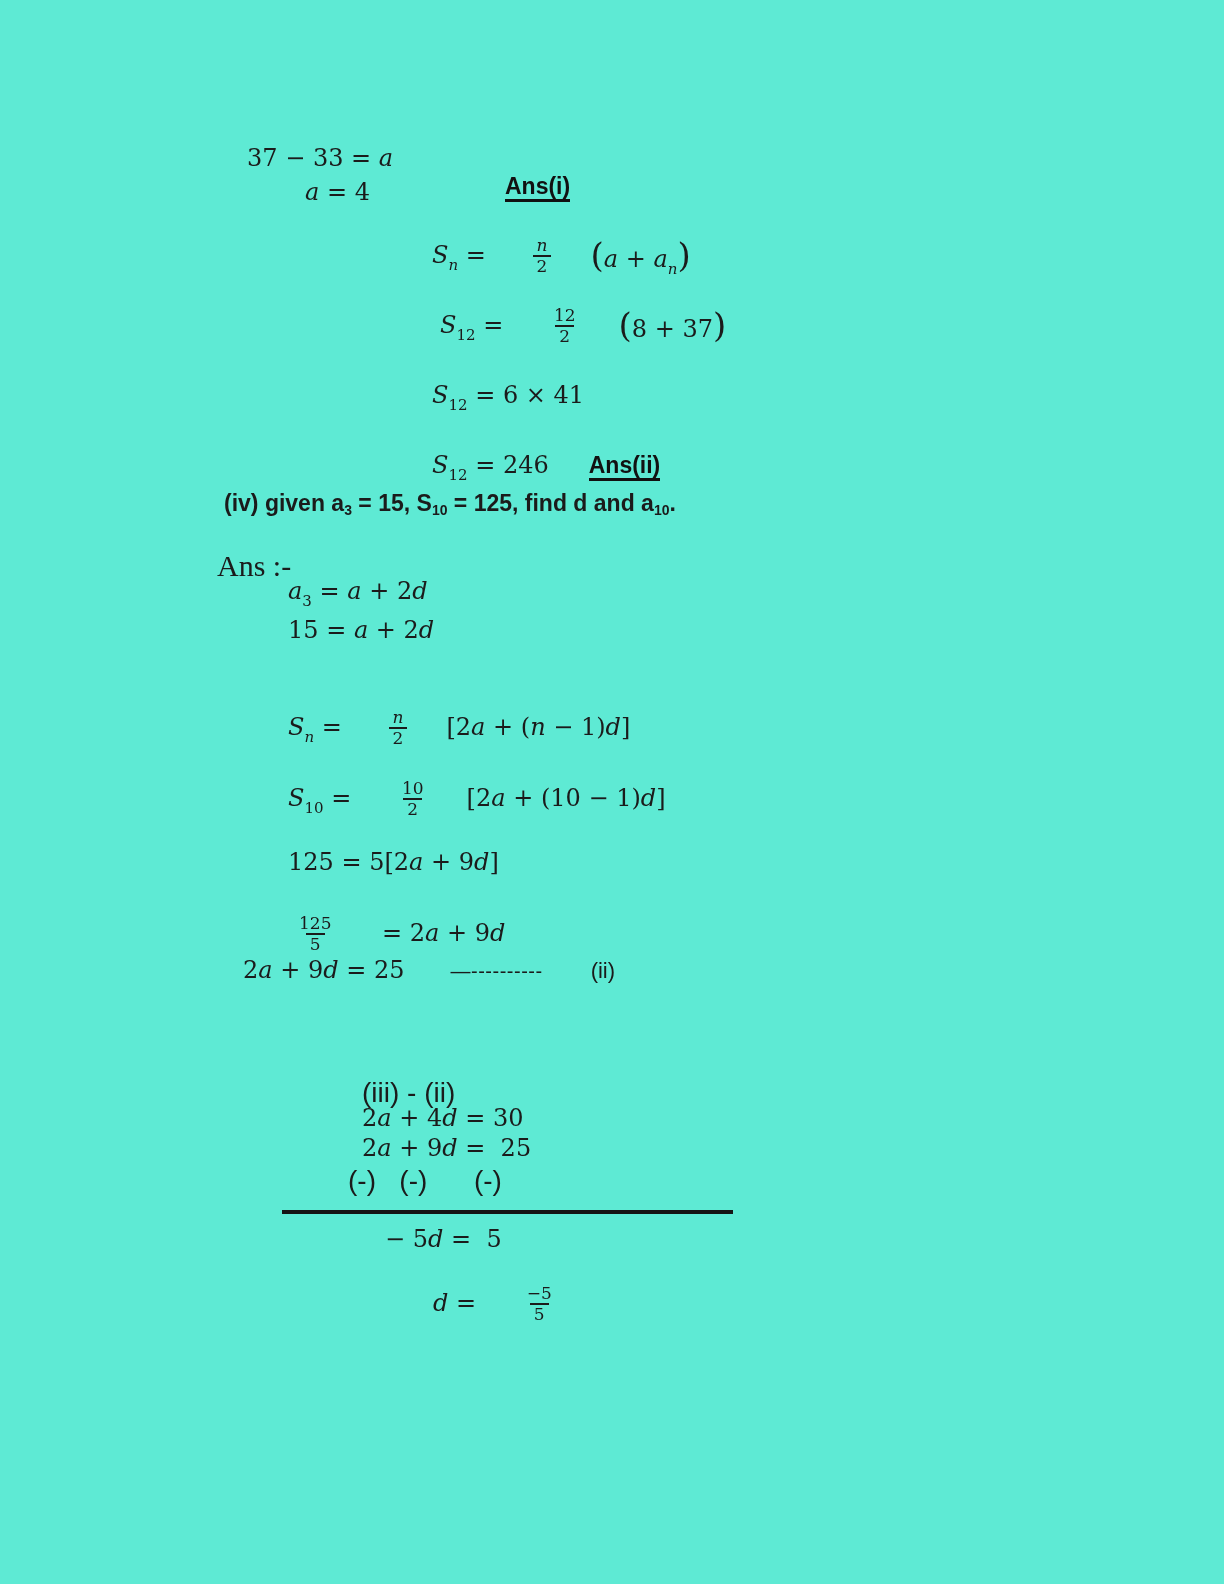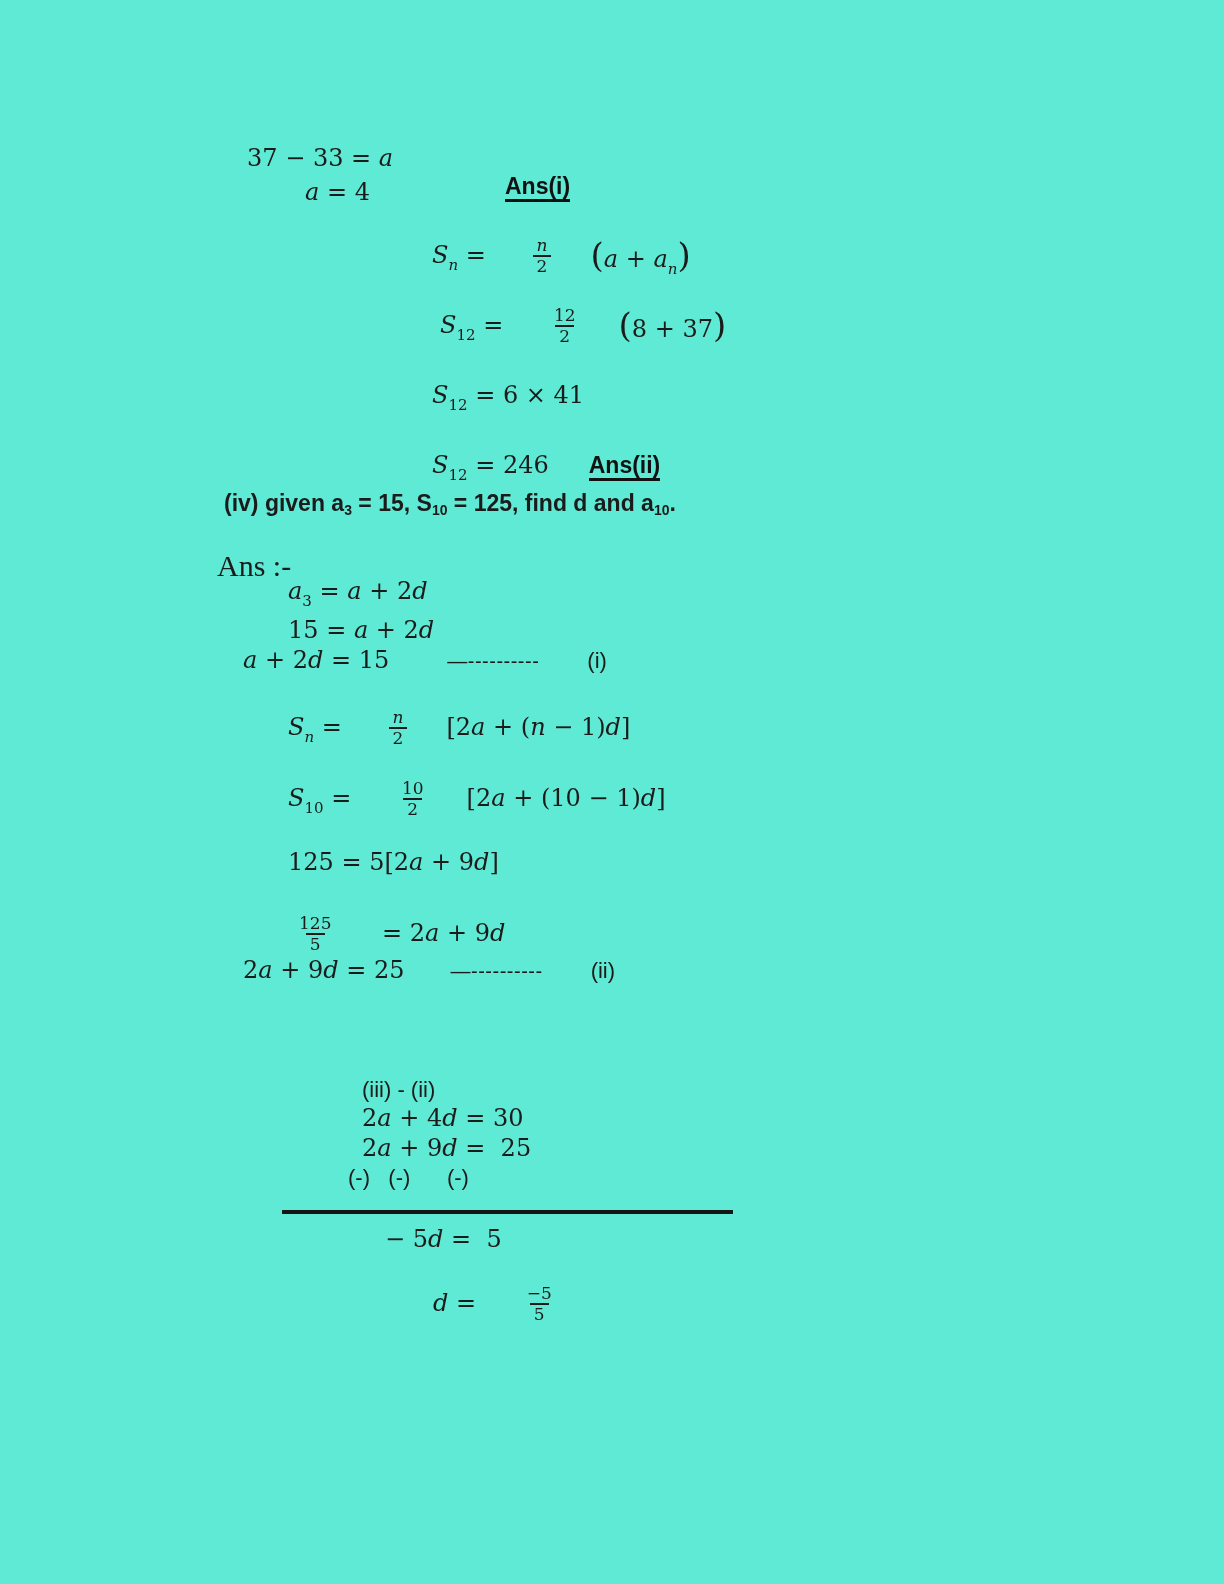--- a/index.html
+++ b/index.html
@@ -64,21 +64,21 @@
   .frac .den { border-top: 2px solid #1b1b1b; }
   
   .bp {
     font-size: 34px;
     line-height: 1;
     font-style: normal;
   }
   
   .sans {
     font-family: "Liberation Sans", sans-serif;
-    font-size: 22px;
+    font-size: 28px;
   }
   
   .head {
     font-family: "Liberation Sans", sans-serif;
     font-weight: 700;
     font-size: 23px;
   }
   .hsb {
     font-size: 14px;
     line-height: 0;
@@ -141,21 +141,20 @@
   <div class="row m" style="left:432px; top:452px;"><span><i>S</i></span><sub class="sb">12</sub><span> = 246</span><span class="ans" style="margin-left:40px;">Ans(ii)</span></div>
 
   <div class="row head" style="left:217px; top:490px;margin-left:7px;"><span>(iv) given a</span><sub class="hsb">3</sub><span> = 15, S</span><sub class="hsb">10</sub><span> = 125, find d and a</span><sub class="hsb">10</sub><span>.</span></div>
 
   <div class="row sans" style="left:217px; top:549px; font-size:30px;font-family:Liberation Serif, serif;">Ans :-</div>
 
   <div class="row m" style="left:288px; top:578px;"><span><i>a</i></span><sub class="sb">3</sub><span> = <i>a</i> + 2<i>d</i></span></div>
 
   <div class="row m" style="left:288px; top:617px;">15 = <i>a</i> + 2<i>d</i></div>
 
-  <div class="row m" style="left:243px; top:647px;"><span><i>a</i> + 2<i>d</i> = 15</span><span class="dash" style="margin-left:58px;">—----------</span><span class="ref" style="margin-left:48px;">(i)</span></div>
 
   <div class="row m fx" style="left:288px; top:705px;">
     <span class="grp"><span><i>S</i></span><sub class="sb"><i>n</i></sub><span> = </span></span>
     <span class="frac"><span class="num"><i>n</i></span><span class="den">2</span></span>
     <span class="grp"><span>[2<i>a</i> + (<i>n</i> − 1)<i>d</i>]</span></span>
   </div>
 
   <div class="row m fx" style="left:288px; top:776px;">
     <span class="grp"><span><i>S</i></span><sub class="sb">10</sub><span> = </span></span>
     <span class="frac"><span class="num">10</span><span class="den">2</span></span>

